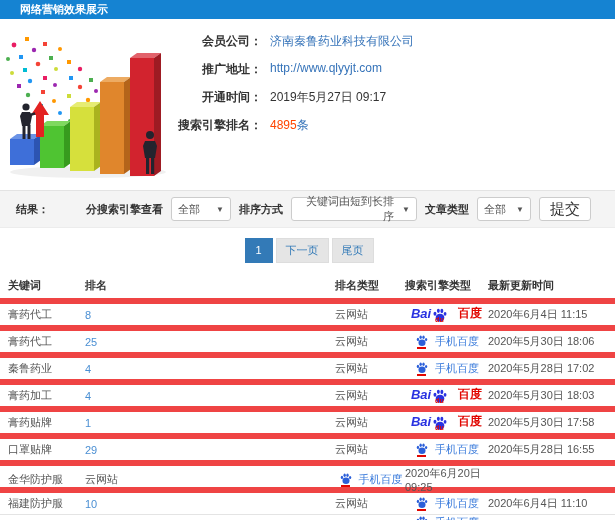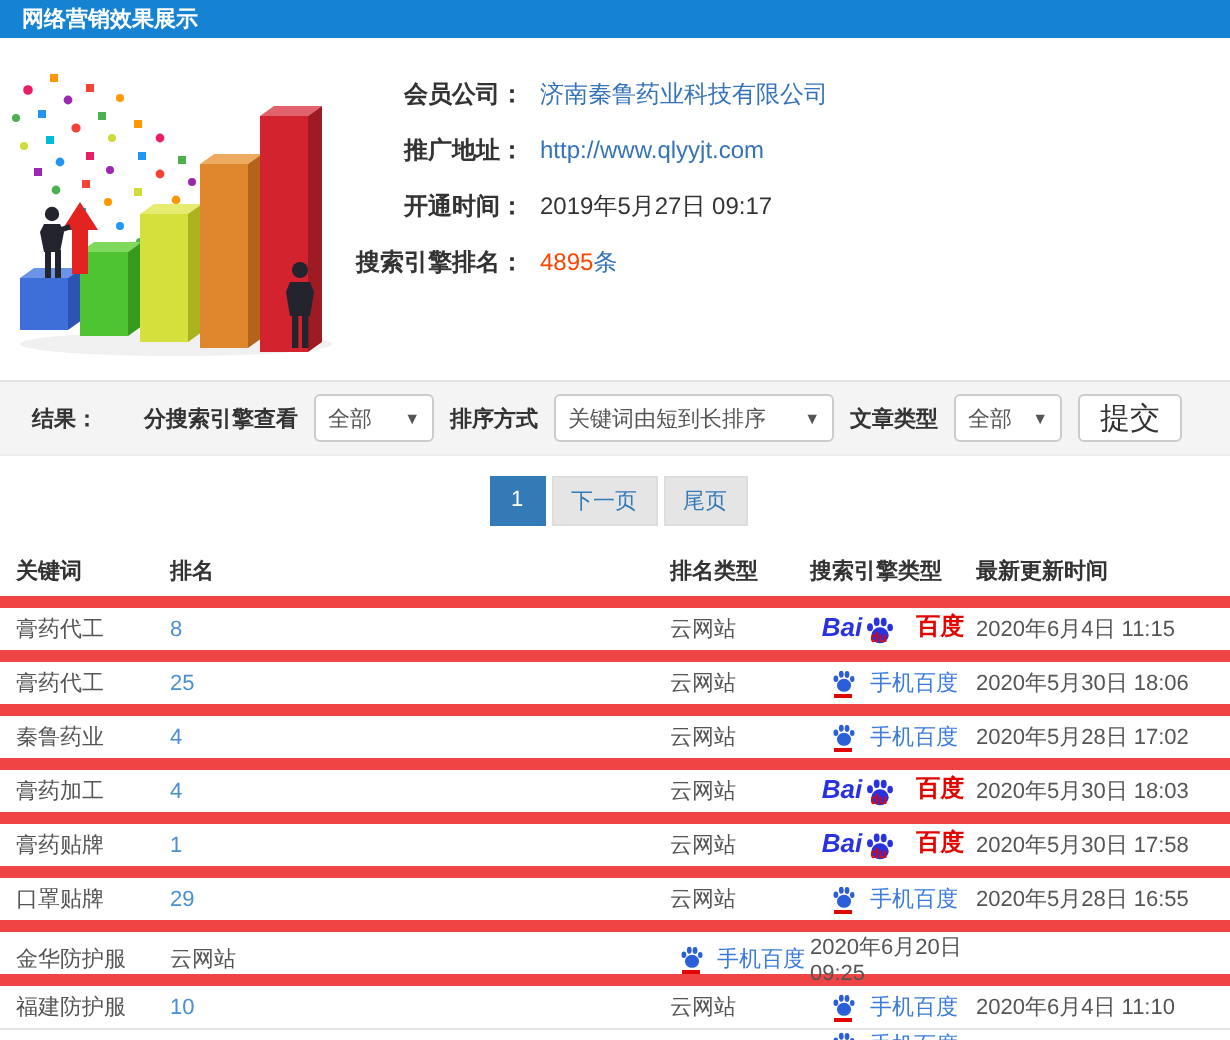--- a/index.html
+++ b/index.html
@@ -1,44 +1,44 @@
 <!DOCTYPE html>
 <html><head>
 <meta charset="utf-8">
 <style>
   * { box-sizing: border-box; margin: 0; padding: 0; }
   html,body { width:615px; height:520px; overflow:hidden; background:#fff;
     font-family:"Liberation Sans","DejaVu Sans",sans-serif; color:#333; }
 
   
   .titlebar { height:19px; background:#1583d2; color:#fff; font-size:11px;
-    display:flex; align-items:center; padding-left:11px; font-weight:bold; }
+    display:flex; align-items:center; padding-left:20px; font-weight:bold; }
 
   
   .top { display:flex; height:171px; background:#fff; }
   .illus { width:170px; height:152px; margin-top:10px; flex:none; }
   .info { flex:1; padding-top:14px; }
-  .info-row { display:flex; align-items:center; height:28px; font-size:12px; }
+  .info-row { display:flex; align-items:flex-start; height:28px; font-size:12px; }
   .info-label { width:92px; text-align:right; font-weight:bold; color:#333; flex:none; }
   .info-val { margin-left:8px; }
   .link-blue { color:#3573b9; }
   .val-dark { color:#333; }
   .val-red { color:#ff4400; }
 
   
   .filterbar { height:38px; background:#f4f4f4; border-top:1px solid #e3e3e3;
     border-bottom:1px solid #ececec; display:flex; align-items:center;
     padding:0 24px 0 16px; font-size:11px; }
   .filterbar .lbl { font-weight:bold; color:#333; }
   .controls { margin-left:auto; display:flex; align-items:center; gap:8px; }
   .select { background:#fff; border:1px solid #ccc; border-radius:3px; height:24px;
     display:flex; align-items:center; padding:0 6px; color:#555; cursor:pointer; }
   .select .txt { flex:1; }
   .caret { font-size:8px; color:#555; margin-left:8px; }
-  .sel-engine { width:60px; } .sel-sort { width:140px; } .sel-article { width:54px; }
+  .sel-engine { width:60px; } .sel-sort { width:126px;text-align:right; } .sel-article { width:54px; }
   .btn-submit { background:#fff; border:1px solid #ccc; border-radius:3px; height:24px;
     padding:0 10px; font-size:15px; color:#333; cursor:pointer; }
 
   
   .pag-area { height:44px; display:flex; align-items:center; justify-content:center; }
   .pag { display:flex; }
   .pag a { display:flex; align-items:center; justify-content:center; min-width:28px;
     height:25px; padding:0 9px; border:1px solid #ddd; margin-left:3px;
     font-size:11px; color:#337ab7; text-decoration:none; background:#e5e5e5; cursor:pointer; }
   .pag a.active { background:#337ab7; border-color:#337ab7; color:#fff; }

